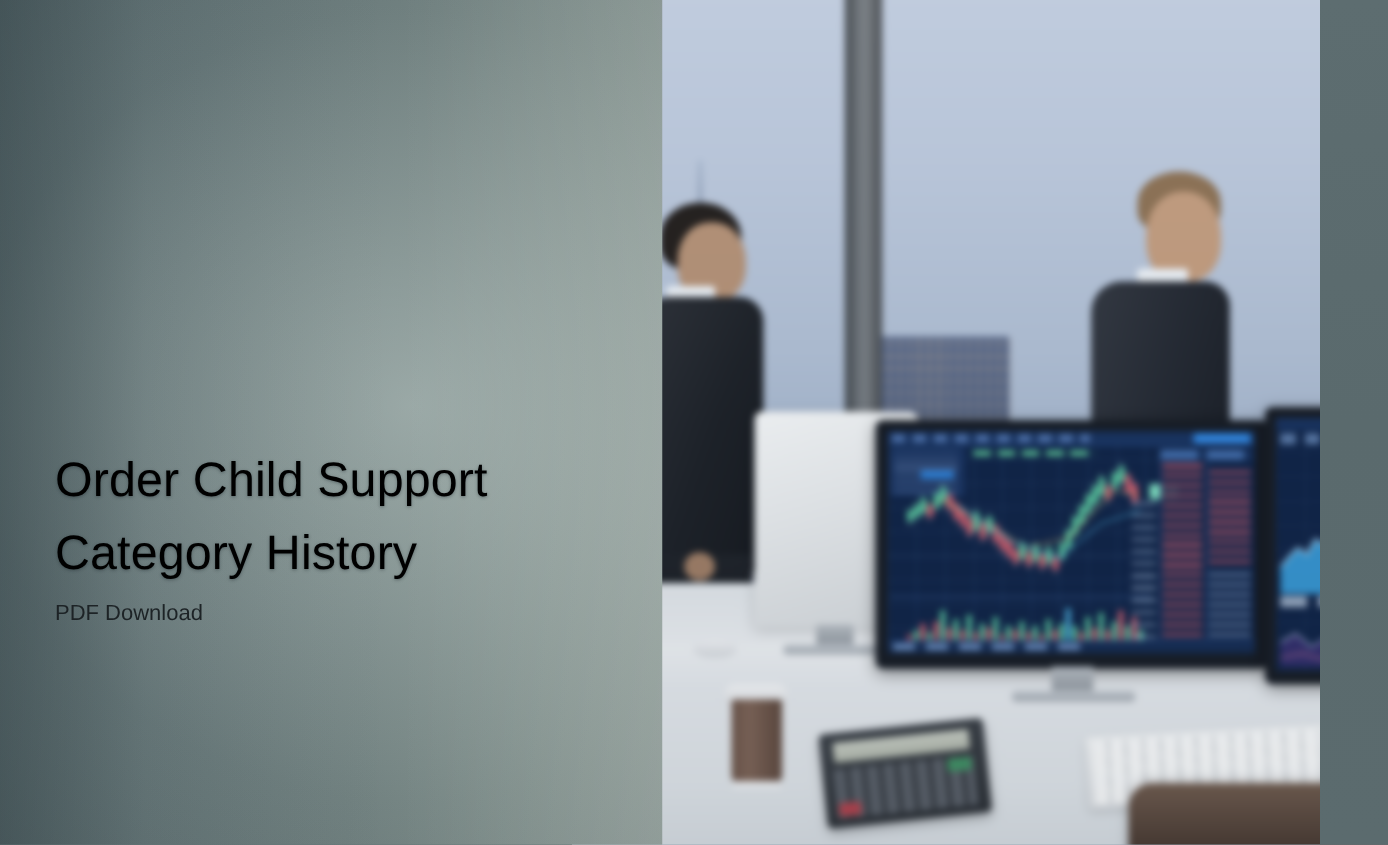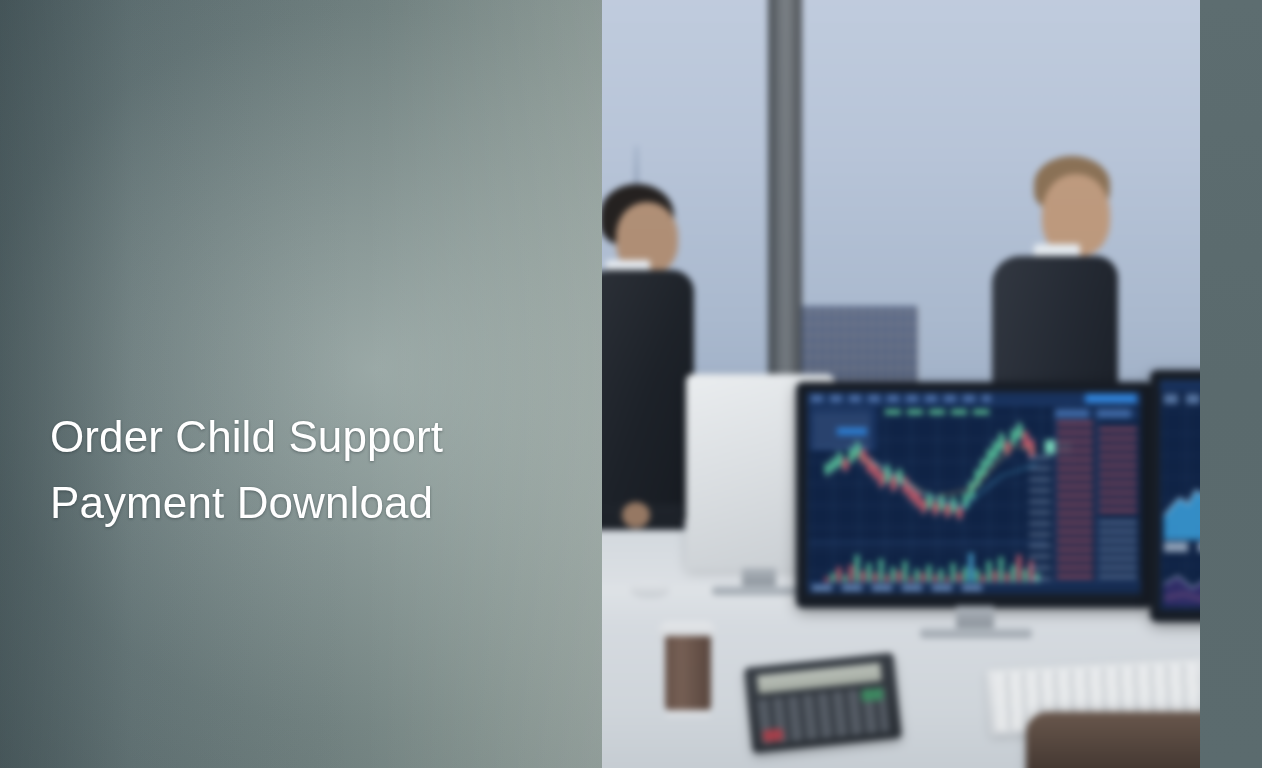--- a/index.html
+++ b/index.html
@@ -198,21 +198,21 @@
   #text-block {
     position:absolute;
     left:50px; top:404px;
     width:470px;
     z-index:20;
   }
   .title-line {
     font-size:44px;
     line-height:66px;
     font-weight:400;
-    color:#ffffff;
+    color:#000000;
     letter-spacing:0.1px;
     text-shadow:0 1px 3px rgba(20,30,34,0.40);
     white-space:nowrap;
   }
   #subtitle {
     margin-top:29px;
     font-size:23px;
     line-height:30px;
     font-weight:400;
     color:#1d2326;
@@ -543,16 +543,17 @@
                   pointer-events:none;"></div>
     </div>
   </div>
 
   <div id="wall"></div>
 
   <div id="right-band"></div>
 
   <div id="text-block">
     <div class="title-line">Order Child Support</div>
-    <div class="title-line">Payment Download</div>
+    <div class="title-line">Category History</div>
+    <div id="doc-type">PDF Download</div>
   </div>
 
 </div>
 
 </body></html>

